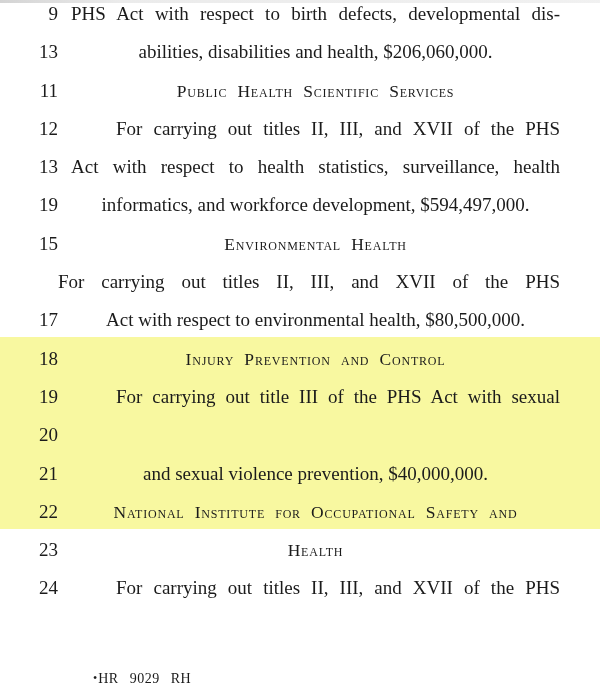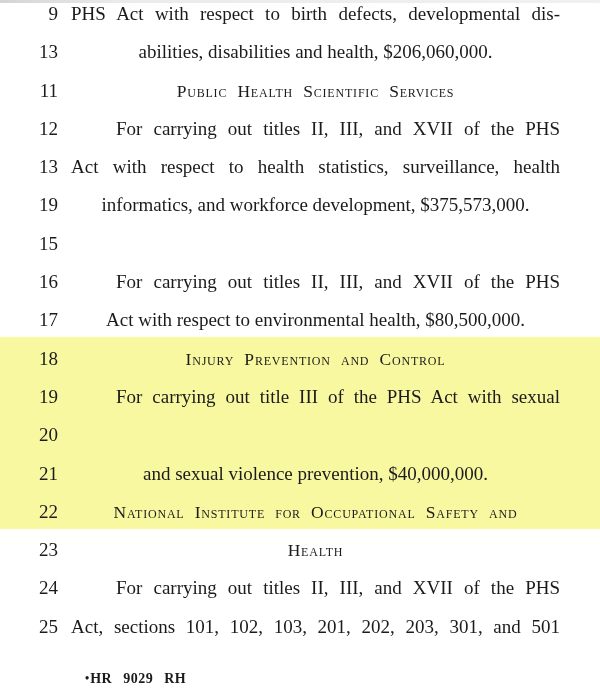--- a/index.html
+++ b/index.html
@@ -70,24 +70,24 @@
   .line.heading .txt {
     text-align: left;
     text-align-last: center;
     font-variant: small-caps;
     font-size: 17.5px;
     letter-spacing: 0.8px;
     word-spacing: 5px;
   }
   .footer {
     position: absolute;
-    left: 85px;
+    left: 93px;
     top: 671px;
     z-index: 1;
-    font-weight: bold;
+    font-weight: normal;
     font-size: 14px;
     letter-spacing: 0.5px;
     word-spacing: 7px;
     white-space: nowrap;
   }
   .footer .bullet {
     font-size: 12px;
     vertical-align: 1px;
     word-spacing: 0;
     letter-spacing: 0;
@@ -116,27 +116,27 @@
       <div class="line body-indent justify">
         <span class="num">12</span>
         <span class="txt">For carrying out titles II, III, and XVII of the PHS</span>
       </div>
       <div class="line body justify">
         <span class="num">13</span>
         <span class="txt">Act with respect to health statistics, surveillance, health</span>
       </div>
       <div class="line body">
         <span class="num">19</span>
-        <span class="txt">informatics, and workforce development, $375,573,000.</span>
+        <span class="txt">informatics, and workforce development, $594,497,000.</span>
       </div>
       <div class="line heading">
         <span class="num">15</span>
+        <span class="txt">Environmental Health</span>
       </div>
       <div class="line body-indent justify">
-        <span class="num">16</span>
         <span class="txt">For carrying out titles II, III, and XVII of the PHS</span>
       </div>
       <div class="line body">
         <span class="num">17</span>
         <span class="txt">Act with respect to environmental health, $80,500,000.</span>
       </div>
       <div class="line heading">
         <span class="num">18</span>
         <span class="txt">Injury Prevention and Control</span>
       </div>
@@ -156,19 +156,15 @@
         <span class="txt">National Institute for Occupational Safety and</span>
       </div>
       <div class="line heading">
         <span class="num">23</span>
         <span class="txt">Health</span>
       </div>
       <div class="line body-indent justify">
         <span class="num">24</span>
         <span class="txt">For carrying out titles II, III, and XVII of the PHS</span>
       </div>
-      <div class="line body justify">
-        <span class="num">25</span>
-        <span class="txt">Act, sections 101, 102, 103, 201, 202, 203, 301, and 501</span>
-      </div>
     </div>
   <div class="footer"><span class="bullet">•</span><span>HR 9029 RH</span></div>
 </div>
 
 </body></html>

